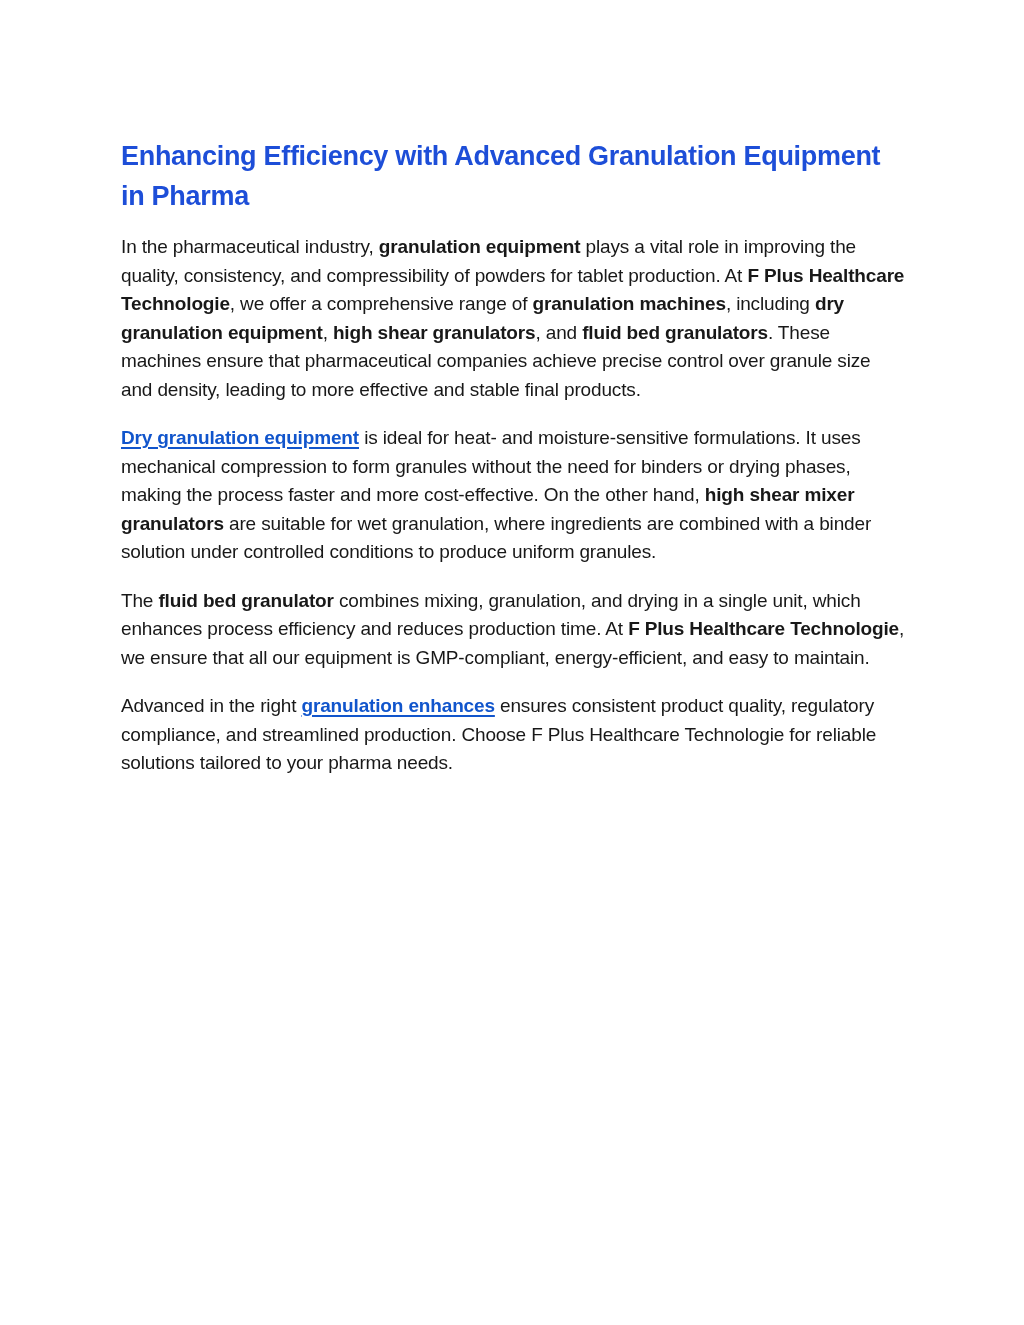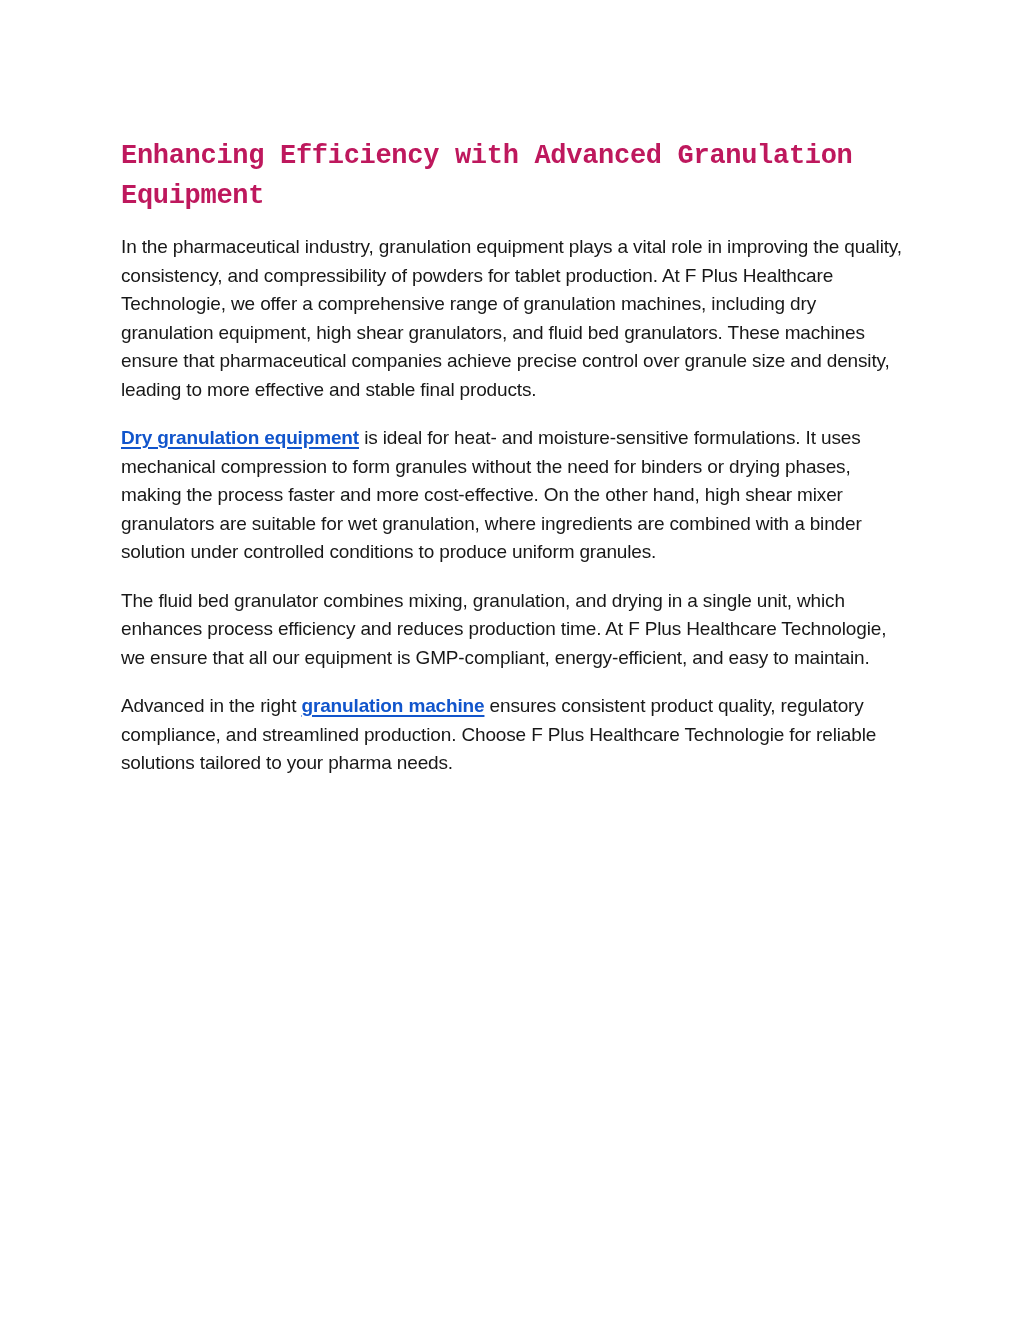--- a/index.html
+++ b/index.html
@@ -19,47 +19,47 @@
     left: 121px;
     top: 136px;
     width: 784px;
   }
   h1[data-name="page-title"] {
     margin: 0 0 17px 0;
     font-size: 27px;
     line-height: 40px;
     font-weight: 700;
     letter-spacing: -0.3px;
-    color: #be185d;
-    font-family: Liberation Mono, monospace;
+    color: #1d4ed8;
   }
   [data-name="article-body"] p {
     margin: 0 0 20px 0;
     font-size: 19px;
     line-height: 28.5px;
     letter-spacing: -0.15px;
     color: #181818;
   }
   .b {
-    font-weight: 400;
+    font-weight: 700;
   }
   a[data-name="inline-link"] {
     color: #1155cc;
     font-weight: 700;
     text-decoration: underline;
     text-decoration-thickness: 2px;
     text-underline-offset: 3px;
   }
 </style>
 </head>
 <body>
 
 <main data-name="document-page">
   <h1 data-name="page-title">
       <div data-name="title-line">Enhancing Efficiency with Advanced Granulation Equipment</div>
+      <div data-name="title-line">in Pharma</div>
     </h1>
   <div data-name="article-body">
       <p data-name="paragraph"><span data-name="text-segment">In the pharmaceutical industry, </span><span data-name="bold-text" class="b">granulation equipment</span><span data-name="text-segment"> plays a vital role in improving the quality, consistency, and compressibility of powders for tablet production. At </span><span data-name="bold-text" class="b">F Plus Healthcare Technologie</span><span data-name="text-segment">, we offer a comprehensive range of </span><span data-name="bold-text" class="b">granulation machines</span><span data-name="text-segment">, including </span><span data-name="bold-text" class="b">dry granulation equipment</span><span data-name="text-segment">, </span><span data-name="bold-text" class="b">high shear granulators</span><span data-name="text-segment">, and </span><span data-name="bold-text" class="b">fluid bed granulators</span><span data-name="text-segment">. These machines ensure that pharmaceutical companies achieve precise control over granule size and density, leading to more effective and stable final products.</span></p>
       <p data-name="paragraph"><a href="#" data-name="inline-link">Dry granulation equipment</a><span data-name="text-segment"> is ideal for heat- and moisture-sensitive formulations. It uses mechanical compression to form granules without the need for binders or drying phases, making the process faster and more cost-effective. On the other hand, </span><span data-name="bold-text" class="b">high shear mixer granulators</span><span data-name="text-segment"> are suitable for wet granulation, where ingredients are combined with a binder solution under controlled conditions to produce uniform granules.</span></p>
       <p data-name="paragraph"><span data-name="text-segment">The </span><span data-name="bold-text" class="b">fluid bed granulator</span><span data-name="text-segment"> combines mixing, granulation, and drying in a single unit, which enhances process efficiency and reduces production time. At </span><span data-name="bold-text" class="b">F Plus Healthcare Technologie</span><span data-name="text-segment">, we ensure that all our equipment is GMP-compliant, energy-efficient, and easy to maintain.</span></p>
-      <p data-name="paragraph"><span data-name="text-segment">Advanced in the right </span><a href="#" data-name="inline-link">granulation machine</a><span data-name="text-segment"> ensures consistent product quality, regulatory compliance, and streamlined production. Choose F Plus Healthcare Technologie for reliable solutions tailored to your pharma needs.</span></p>
+      <p data-name="paragraph"><span data-name="text-segment">Advanced in the right </span><a href="#" data-name="inline-link">granulation enhances</a><span data-name="text-segment"> ensures consistent product quality, regulatory compliance, and streamlined production. Choose F Plus Healthcare Technologie for reliable solutions tailored to your pharma needs.</span></p>
     </div>
 </main>
 
 </body></html>

